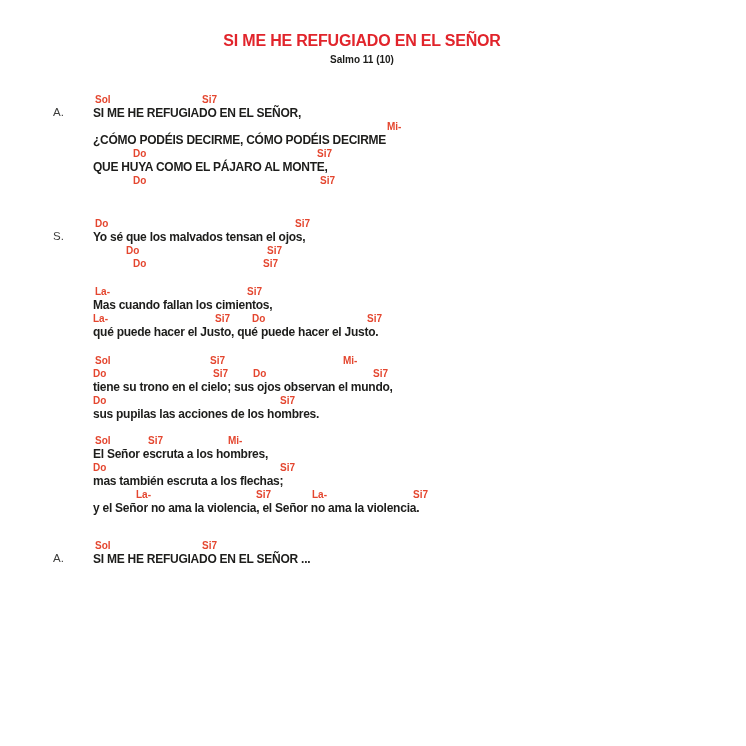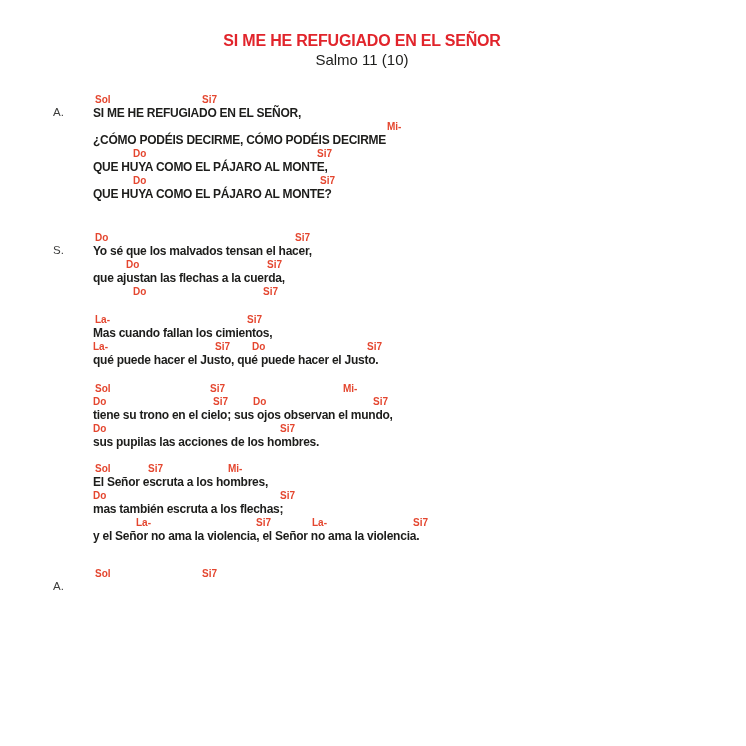--- a/index.html
+++ b/index.html
@@ -11,21 +11,21 @@
     overflow: hidden;
     font-family: "Liberation Sans", "DejaVu Sans", sans-serif;
   }
   .header { padding-top: 32px; padding-right: 22px; text-align: center; }
   .title {
     font-size: 16px; font-weight: 700; line-height: 17px;
     letter-spacing: -0.2px;
     color: var(--title-red, #e1242b);
   }
   .subtitle {
-    font-size: 15px; font-weight: 400; line-height: 12px;
+    font-size: 10px; font-weight: 700; line-height: 12px;
     margin-top: 5px;
     color: var(--text-black, #1d1d1b);
   }
   .song-body { margin-top: 27px; padding-left: 93px; position: relative; }
   .stanza { position: relative; }
   .stanza-label {
     position: absolute; left: -40px; top: 12px;
     font-size: 11.5px; font-weight: 400; line-height: 14px;
     color: #3d3d3c;
   }
@@ -73,38 +73,36 @@
             <span class="chord" style="left: 40px;">Do</span>
             <span class="chord" style="left: 224px;">Si7</span>
           </div>
           <div class="lyric">QUE HUYA COMO EL PÁJARO AL MONTE,</div>
         </div>
         <div class="line">
           <div class="chords">
             <span class="chord" style="left: 40px;">Do</span>
             <span class="chord" style="left: 227px;">Si7</span>
           </div>
-          <div class="lyric">QUE HUYA COMO EL PÁJARO AL MONTE?</div>
         </div>
       </section>
       <section class="stanza" style="margin-bottom: 15px;">
         <span class="stanza-label">S.</span>
         <div class="line">
           <div class="chords">
             <span class="chord" style="left: 2px;">Do</span>
             <span class="chord" style="left: 202px;">Si7</span>
           </div>
-          <div class="lyric">Yo sé que los malvados tensan el hacer,</div>
+          <div class="lyric">Yo sé que los malvados tensan el ojos,</div>
         </div>
         <div class="line">
           <div class="chords">
             <span class="chord" style="left: 33px;">Do</span>
             <span class="chord" style="left: 174px;">Si7</span>
           </div>
-          <div class="lyric">que ajustan las flechas a la cuerda,</div>
         </div>
         <div class="line">
           <div class="chords">
             <span class="chord" style="left: 40px;">Do</span>
             <span class="chord" style="left: 170px;">Si7</span>
           </div>
         </div>
       </section>
       <section class="stanza" style="margin-bottom: 15px;">
         <div class="line">
@@ -175,16 +173,17 @@
           <div class="lyric">y el Señor no ama la violencia, el Señor no ama la violencia.</div>
         </div>
       </section>
       <section class="stanza" style="margin-bottom: 0px;">
         <span class="stanza-label">A.</span>
         <div class="line">
           <div class="chords">
             <span class="chord" style="left: 2px;">Sol</span>
             <span class="chord" style="left: 109px;">Si7</span>
           </div>
+          <div class="lyric">SI ME HE REFUGIADO EN EL SEÑOR ...</div>
         </div>
       </section>
     </main>
 </div>
 
 </body></html>

